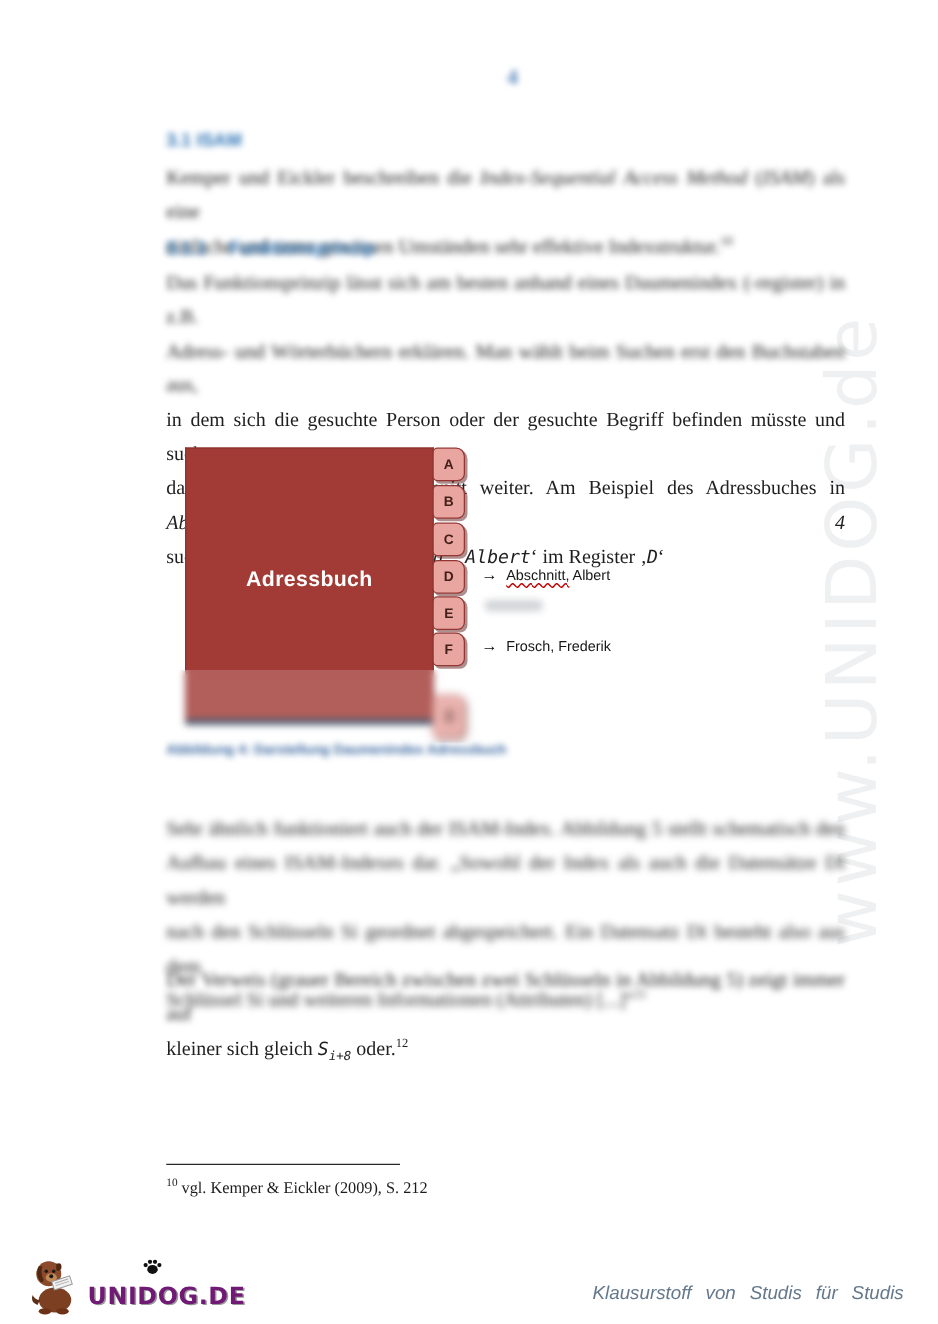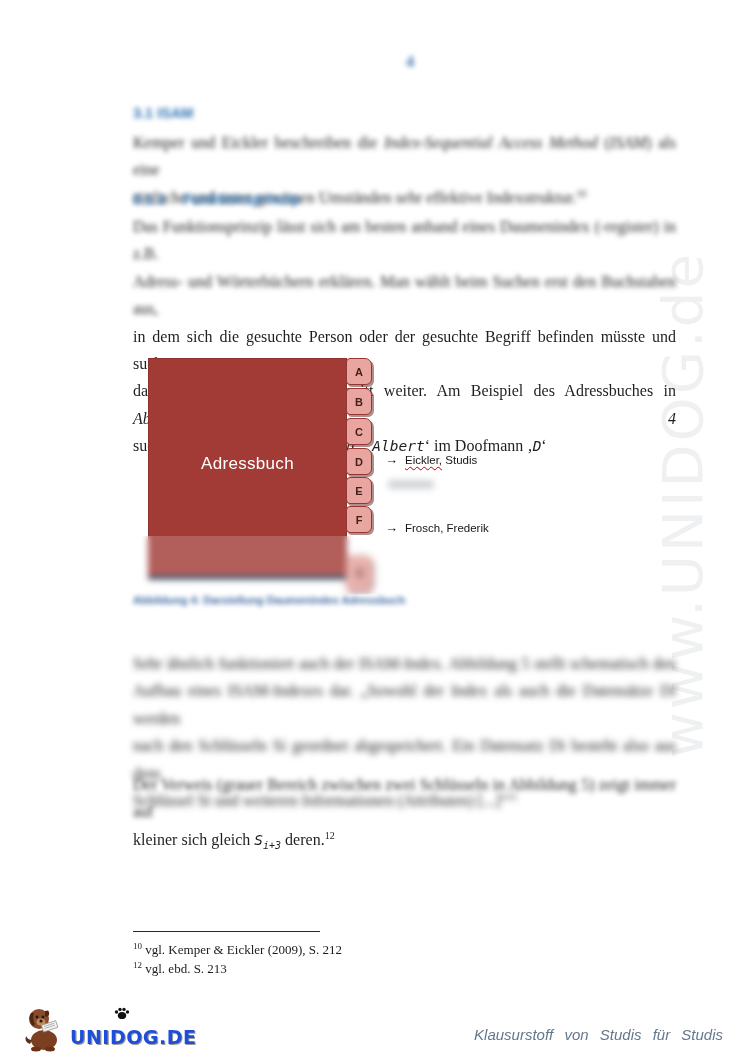--- a/index.html
+++ b/index.html
@@ -28,21 +28,21 @@
   
   .pageno{left:380px;top:52px;width:60px;text-align:center;font-weight:bold;font-size:17px;color:#4a7ab5;}
   
   .diagram{left:148px;top:358px;width:345px;height:232px;}
   .book{
     position:absolute;left:0;top:0;width:199px;height:222px;background:#A23B36;
     border:1px solid #8C332F;border-bottom:5px solid #2B3B55;box-sizing:border-box;
   }
   .book-title{
     position:absolute;left:0;top:96px;width:199px;text-align:center;color:#fff;
-    font-family:"Liberation Sans", sans-serif;font-weight:normal;font-size:17px;letter-spacing:.3px;
+    font-family:"Liberation Sans", sans-serif;font-weight:bold;font-size:17px;letter-spacing:.3px;
   }
   .tab{
     position:absolute;left:198px;width:24px;height:25px;background:#E9A59F;
     border:1px solid #943734;border-radius:4px 7px 6px 4px;
     box-shadow:2px 2px 0 rgba(93,31,28,0.5);
     display:flex;align-items:center;justify-content:center;
     font-family:"Liberation Sans", sans-serif;font-size:11px;font-weight:bold;color:#432019;
   }
   .tab-partial{top:198px;height:32px;filter:blur(2px);}
   .tab-mark{width:7px;height:12px;background:#5a2a26;opacity:.55;border-radius:2px;}
@@ -63,21 +63,21 @@
   .caption{left:133px;top:594px;font-family:"Liberation Sans", sans-serif;font-weight:bold;
     font-size:11px;color:#3A66A0;}
   
   .fnrule{left:133px;top:931px;width:187px;height:0;border-top:1.4px solid #2a2a2a;}
   .fnblock{left:133px;top:939px;font-size:13px;line-height:15.4px;color:#1c1c1c;}
   .fnblock sup{font-size:9px;margin-top:22px;}
   
   .footer-logo{left:22px;top:1004px;width:180px;height:48px;}
   .brand{
     position:absolute;left:48px;top:22px;font-family:"DejaVu Sans", sans-serif;
-    font-weight:900;font-size:19px;letter-spacing:.5px;color:#1d4ed8;
+    font-weight:900;font-size:19px;letter-spacing:.5px;color:#701a75;
     text-shadow:1.2px 1.2px 0 #9a9a9a;white-space:nowrap;
   }
   .paw{position:absolute;left:92px;top:2px;}
   .tagline{
     right:27px;top:1026px;font-family:"Liberation Sans", sans-serif;font-style:italic;
     font-size:15px;color:#64788C;word-spacing:7px;text-align:right;
   }
 </style>
 </head>
 <body>
@@ -97,66 +97,65 @@
 
   <div class="abs heading blur" style="left:133px;top:191px;">
     <span style="margin-right:18px;">3.1.1</span><span>Funktionsprinzip</span>
   </div>
 
   <div class="abs body-text" style="left:133px;top:213px;">
     <div class="jline blur">Das Funktionsprinzip lässt sich am besten anhand eines Daumenindex (-register) in z.B.</div>
     <div class="jline blur">Adress- und Wörterbüchern erklären. Man wählt beim Suchen erst den Buchstaben aus,</div>
     <div class="jline">in dem sich die gesuchte Person oder der gesuchte Begriff befinden müsste und sucht</div>
     <div class="jline"><span>dann in dem jeweiligen Abschnitt weiter. Am Beispiel des Adressbuches in </span><em class="it">Abbildung 4</em></div>
-    <div class="lline"><span>sucht  man den Namen ‚</span><span class="mono">Doofmann, Albert</span><span>‘ im Doofmann ‚</span><span class="mono">D</span><span>‘</span></div>
+    <div class="lline"><span>sucht  man den Namen ‚</span><span class="mono">Doofmann, Albert</span><span>‘ im Register ‚</span><span class="mono">D</span><span>‘</span></div>
   </div>
 
   <div class="abs diagram">
     <div class="book"></div>
     <div class="book-title">Adressbuch</div>
 
     <div class="tab" style="top:0px;">A</div>
     <div class="tab" style="top:30px;">B</div>
     <div class="tab" style="top:60px;">C</div>
     <div class="tab" style="top:90px;">D</div>
     <div class="tab" style="top:119px;">E</div>
     <div class="tab" style="top:148px;">F</div>
     <div class="tab tab-partial">
         <span class="tab-mark"></span>
       </div>
 
     <div class="entry" style="top:94px;">
-      <span class="arrow">→</span><span class="wavy">Eickler,</span><span> Studis</span>
+      <span class="arrow">→</span><span class="wavy">Abschnitt,</span><span> Albert</span>
     </div>
     <div class="smudge"></div>
-    <div class="entry" style="top:151px;margin-top:11px;">
+    <div class="entry" style="top:151px;">
       <span class="arrow">→</span><span>Frosch, Frederik</span>
     </div>
 
     <div class="blur-overlay"></div>
   </div>
 
   <div class="abs caption blur">Abbildung 4: Darstellung Daumenindex Adressbuch</div>
 
   <div class="abs body-text blur2" style="left:133px;top:650px;">
     <div class="jline">Sehr ähnlich funktioniert auch der ISAM-Index. Abbildung 5 stellt schematisch den</div>
     <div class="jline">Aufbau eines ISAM-Indexes dar. „Sowohl der Index als auch die Datensätze Di  werden</div>
     <div class="jline">nach den Schlüsseln Si geordnet abgespeichert. Ein Datensatz Di besteht also aus dem</div>
     <div class="lline"><span>Schlüssel Si und weiteren Informationen (Attributen) [...]“</span><sup class="fn">11</sup></div>
   </div>
 
   <div class="abs body-text" style="left:133px;top:771px;">
     <div class="jline blur">Der Verweis (grauer Bereich zwischen zwei Schlüsseln in Abbildung 5) zeigt immer auf</div>
-    <div class="lline"><span>kleiner sich gleich </span><span class="mono"><span>S</span><sub>i+3</sub></span><span> deren.</span><sup class="fn">12</sup></div>
+    <div class="lline"><span>kleiner sich gleich </span><span class="mono"><span>S</span><sub>i+8</sub></span><span> oder.</span><sup class="fn">12</sup></div>
   </div>
 
   <div class="abs fnrule"></div>
   <div class="abs fnblock">
     <div><sup>10</sup><span> vgl. Kemper &amp; Eickler (2009), S. 212</span></div>
-    <div><sup>12</sup><span> vgl. ebd. S. 213</span></div>
   </div>
 
   <div class="abs footer-logo">
     <svg width="46" height="48" viewBox="0 0 46 48">
       <ellipse cx="22" cy="36" rx="13" ry="10" fill="#7d3f22"></ellipse>
       <path d="M8 40 Q2 38 4 32 Q6 36 10 36 Z" fill="#5e2f18"></path>
       <circle cx="17" cy="15" r="10" fill="#8b4a2b"></circle>
       <path d="M9 9 Q6 16 10 21 Q12 23 13 20 Q10 15 12 9 Z" fill="#4f2713"></path>
       <path d="M23 7 Q28 5 27 11 Q25 14 23 12 Z" fill="#4f2713"></path>
       <circle cx="15" cy="13" r="1.4" fill="#1a1a1a"></circle>

